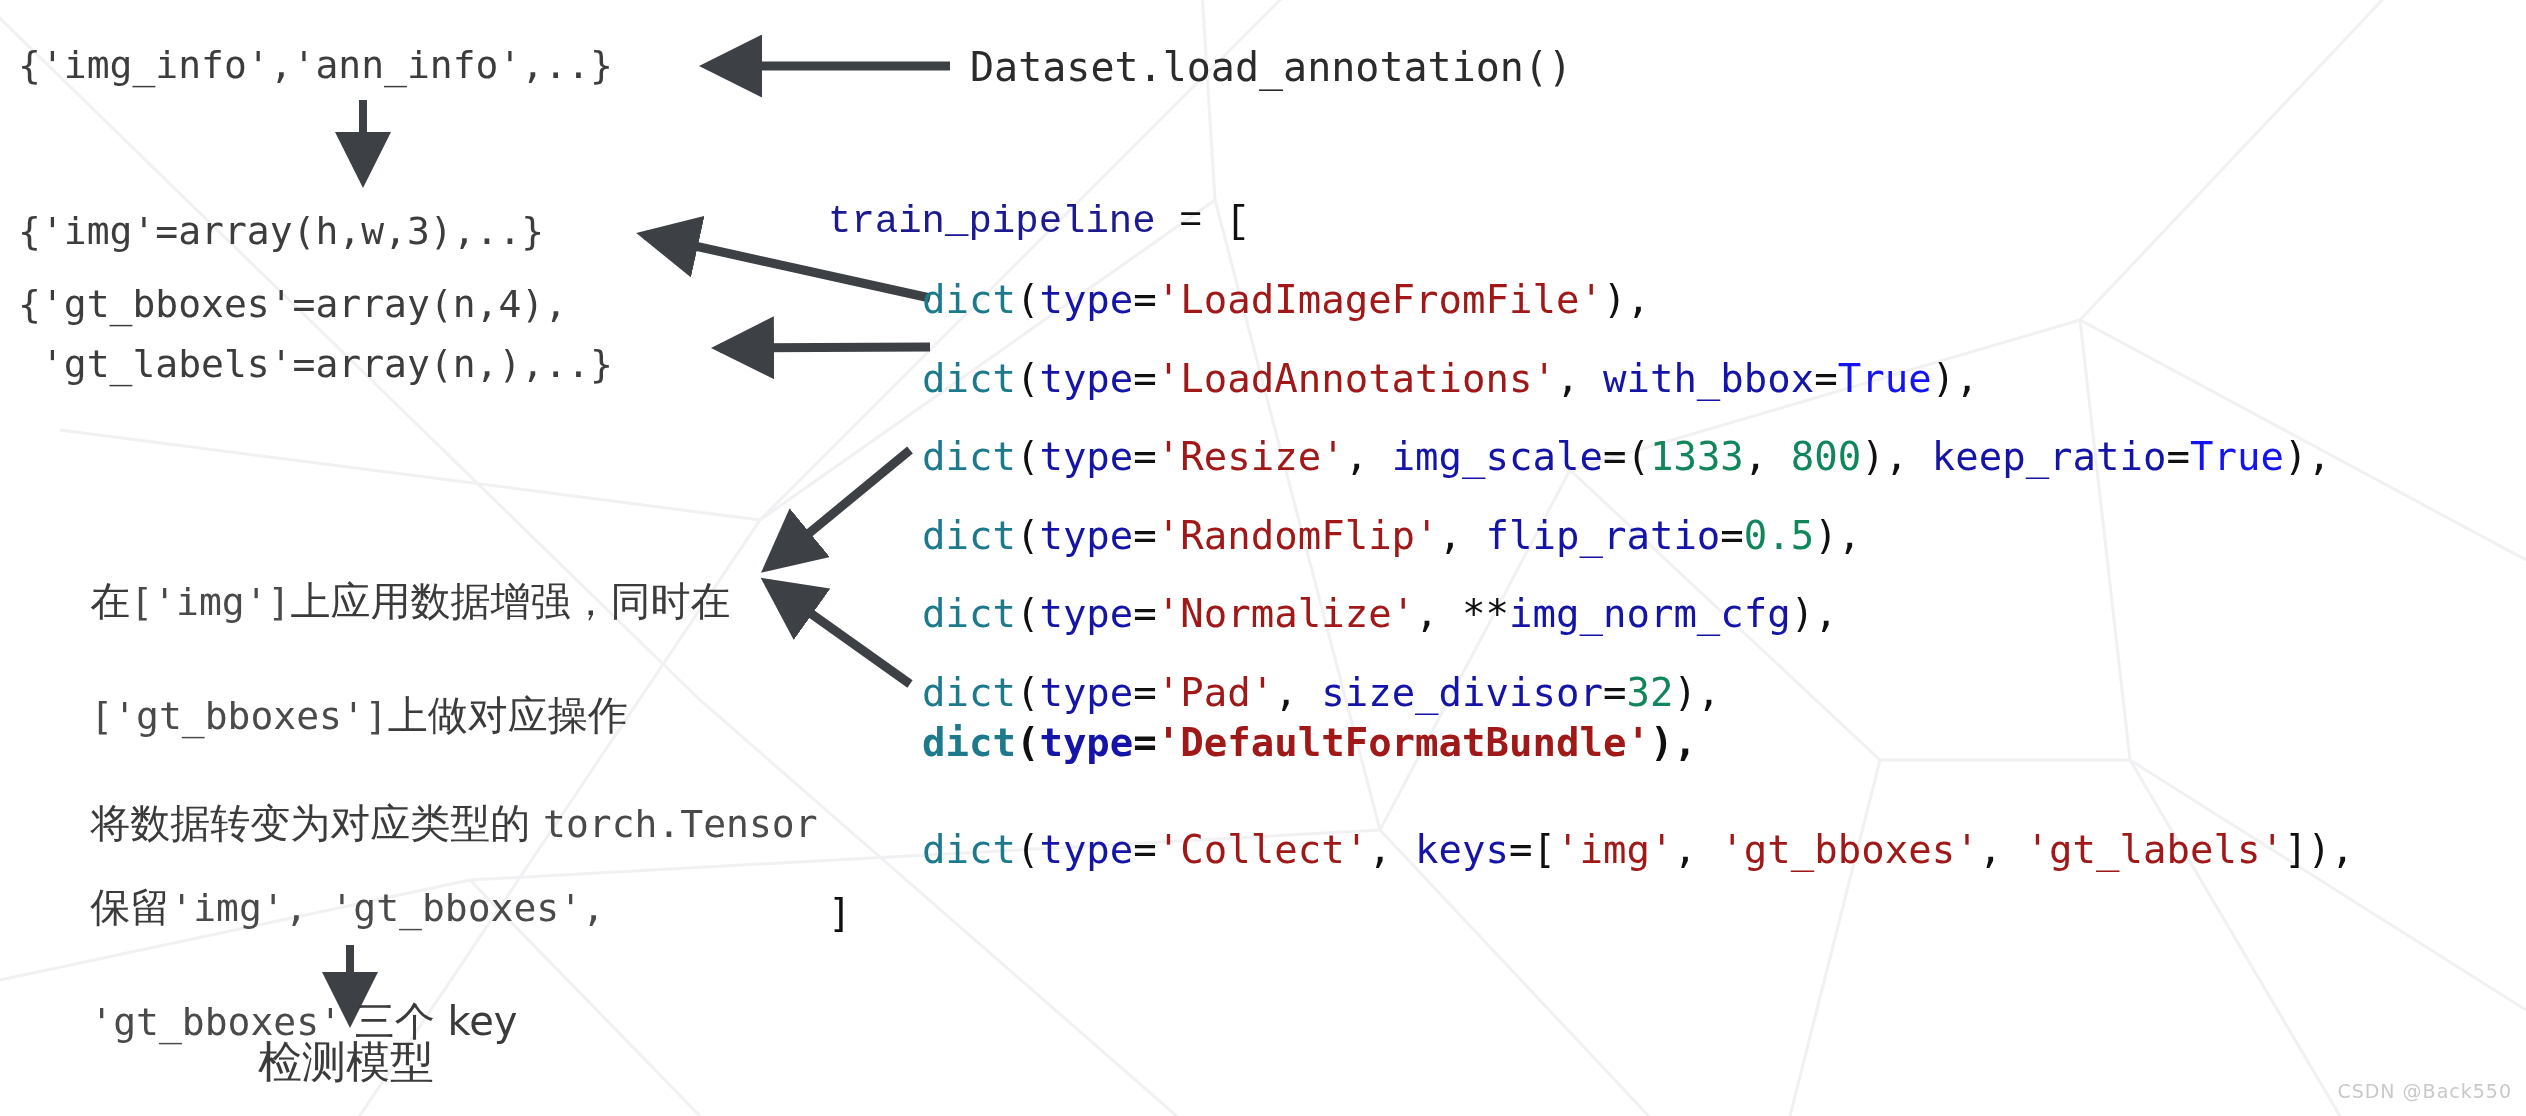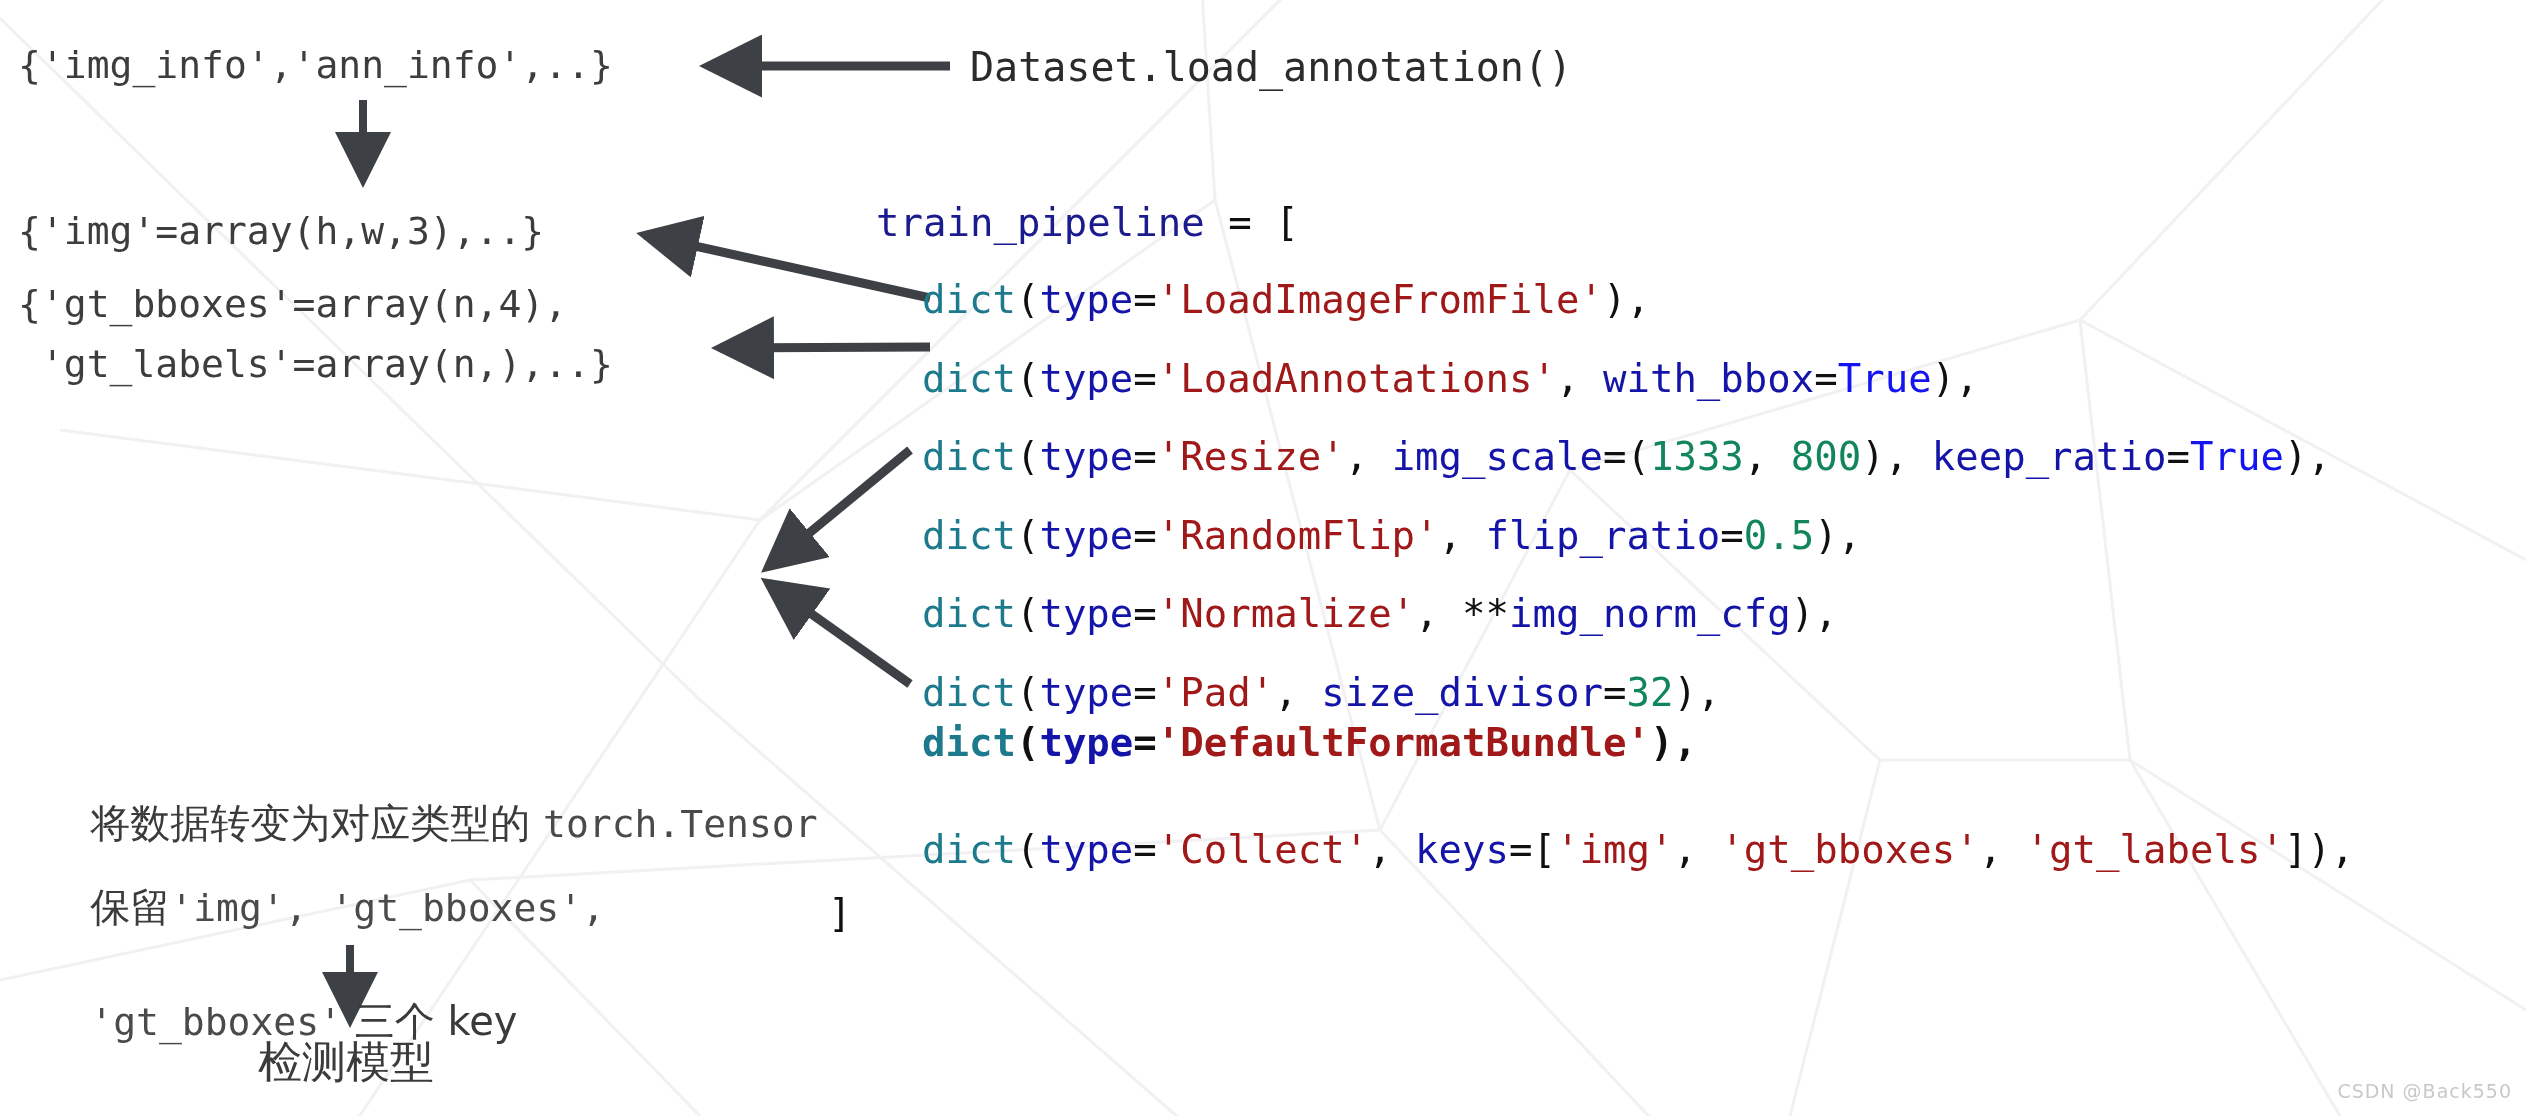--- a/index.html
+++ b/index.html
@@ -151,35 +151,39 @@
   <div class="layer">
 
     <div class="txt left-mono" style="left:18px; top:46px;">{'img_info','ann_info',..}</div>
 
     <div class="txt left-mono" style="left:18px; top:212px;">{'img'=array(h,w,3),..}</div>
 
     <div class="txt left-mono" style="left:18px; top:285px;">{'gt_bboxes'=array(n,4),</div>
 
     <div class="txt left-mono" style="left:18px; top:345px;"> 'gt_labels'=array(n,),..}</div>
 
+    <div class="txt cn" style="left:14px; top:516px; width:740px;">
+      <span>在</span><span class="code">['img']</span><span>上应用数据增强，同时在</span><br>
+      <span class="code">['gt_bboxes']</span><span>上做对应操作</span>
+    </div>
 
     <div class="txt cn" style="left:14px; top:738px; width:820px;">
       <span>将数据转变为对应类型的 </span><span class="code">torch.Tensor</span>
     </div>
 
     <div class="txt cn" style="left:14px; top:822px; width:820px;">
       <span>保留</span><span class="code">'img', 'gt_bboxes',</span><br>
       <span class="code">'gt_bboxes'</span><span> 三个 key</span>
     </div>
 
     <div class="txt cn-big" style="left:258px; top:1040px;">检测模型</div>
 
     <div class="header-mono" style="left:970px; top:44px;">Dataset.load_annotation()</div>
 
-    <div class="code-line" style="left:876px; top:203px;"><span class="tok-var">train_pipeline</span><span class="tok-plain"> = </span><span class="tok-plain">[</span></div>
+    <div class="code-line" style="left:828px; top:203px;font-family:Liberation Mono, monospace;"><span class="tok-var">train_pipeline</span><span class="tok-plain"> = </span><span class="tok-plain">[</span></div>
 
     <div id="pipeline-entries">
         <div class="code-line" style="left: 922px; top: 280px;"><span class="tok-fn">dict</span><span class="tok-plain">(</span><span class="tok-kw">type</span><span class="tok-plain">=</span><span class="tok-str">'LoadImageFromFile'</span><span class="tok-plain">),</span></div>
         <div class="code-line" style="left: 922px; top: 358.5px;"><span class="tok-fn">dict</span><span class="tok-plain">(</span><span class="tok-kw">type</span><span class="tok-plain">=</span><span class="tok-str">'LoadAnnotations'</span><span class="tok-plain">, </span><span class="tok-kw">with_bbox</span><span class="tok-plain">=</span><span class="tok-bool">True</span><span class="tok-plain">),</span></div>
         <div class="code-line" style="left: 922px; top: 437px;"><span class="tok-fn">dict</span><span class="tok-plain">(</span><span class="tok-kw">type</span><span class="tok-plain">=</span><span class="tok-str">'Resize'</span><span class="tok-plain">, </span><span class="tok-kw">img_scale</span><span class="tok-plain">=(</span><span class="tok-num">1333</span><span class="tok-plain">, </span><span class="tok-num">800</span><span class="tok-plain">), </span><span class="tok-kw">keep_ratio</span><span class="tok-plain">=</span><span class="tok-bool">True</span><span class="tok-plain">),</span></div>
         <div class="code-line" style="left: 922px; top: 515.5px;"><span class="tok-fn">dict</span><span class="tok-plain">(</span><span class="tok-kw">type</span><span class="tok-plain">=</span><span class="tok-str">'RandomFlip'</span><span class="tok-plain">, </span><span class="tok-kw">flip_ratio</span><span class="tok-plain">=</span><span class="tok-num">0.5</span><span class="tok-plain">),</span></div>
         <div class="code-line" style="left: 922px; top: 594px;"><span class="tok-fn">dict</span><span class="tok-plain">(</span><span class="tok-kw">type</span><span class="tok-plain">=</span><span class="tok-str">'Normalize'</span><span class="tok-plain">, **</span><span class="tok-kw">img_norm_cfg</span><span class="tok-plain">),</span></div>
         <div class="code-line" style="left: 922px; top: 672.5px;"><span class="tok-fn">dict</span><span class="tok-plain">(</span><span class="tok-kw">type</span><span class="tok-plain">=</span><span class="tok-str">'Pad'</span><span class="tok-plain">, </span><span class="tok-kw">size_divisor</span><span class="tok-plain">=</span><span class="tok-num">32</span><span class="tok-plain">),</span></div>
         <div class="code-line" style="left: 922px; top: 723px; font-weight: bold;"><span class="tok-fn">dict</span><span class="tok-plain">(</span><span class="tok-kw">type</span><span class="tok-plain">=</span><span class="tok-str">'DefaultFormatBundle'</span><span class="tok-plain">),</span></div>
         <div class="code-line" style="left: 922px; top: 829.5px;"><span class="tok-fn">dict</span><span class="tok-plain">(</span><span class="tok-kw">type</span><span class="tok-plain">=</span><span class="tok-str">'Collect'</span><span class="tok-plain">, </span><span class="tok-kw">keys</span><span class="tok-plain">=[</span><span class="tok-str">'img'</span><span class="tok-plain">, </span><span class="tok-str">'gt_bboxes'</span><span class="tok-plain">, </span><span class="tok-str">'gt_labels'</span><span class="tok-plain">]</span><span class="tok-plain">),</span></div>

